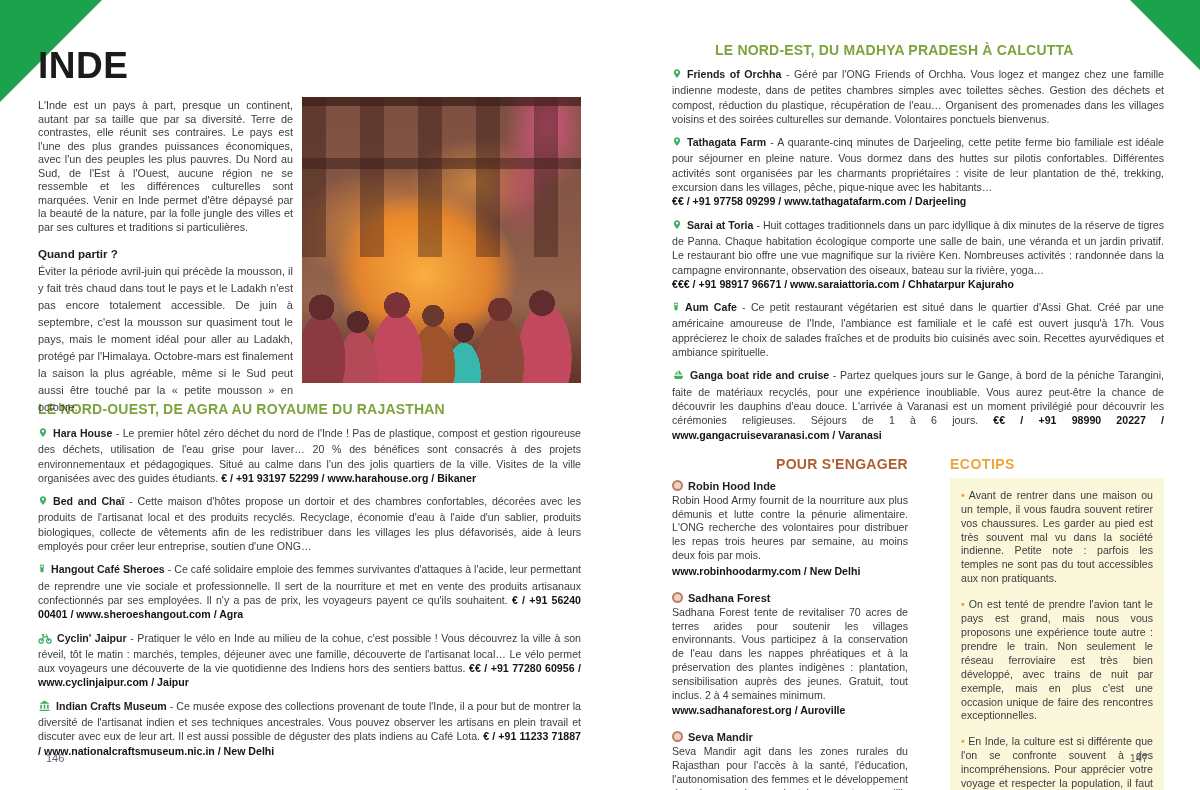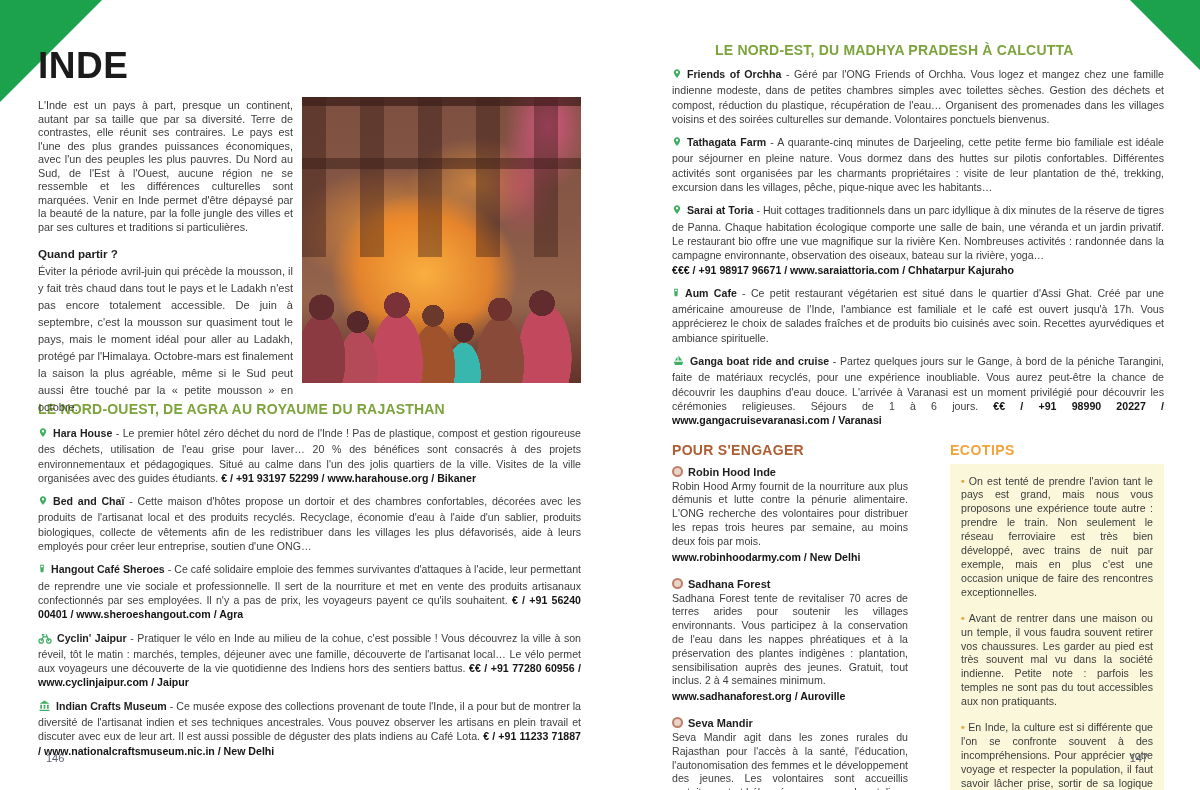--- a/index.html
+++ b/index.html
@@ -66,21 +66,21 @@
   .entry{font-size:10.6px;line-height:14.3px;text-align:justify;margin:0 0 9px 0;}
   .ename{color:#1e1e1e;}
   .econtact{color:#151515;}
   .contact-line{font-size:10.6px;line-height:14.3px;font-weight:bold;color:#151515;text-align:left;}
   .eicon{display:inline-block;margin-right:5px;vertical-align:-2px;}
   .eicon svg{display:inline-block;}
 
   .bottom-row{display:flex;gap:42px;margin-top:14px;}
   .engage-col{width:236px;}
   .ecotips-col{width:214px;}
-  .engage-head{font-size:14px;font-weight:bold;color:#AE5E33;letter-spacing:.3px;margin:0 0 8px 0;}
+  .engage-head{font-size:14px;font-weight:bold;color:#AE5E33;letter-spacing:.3px;margin:0 0 8px 0;text-align:right;}
   .org{margin-bottom:14px;}
   .org-name-row{font-size:11px;font-weight:bold;color:#1e1e1e;margin-bottom:2px;}
   .ring{display:inline-block;width:7px;height:7px;border-radius:50%;border:2px solid #BE7E68;
     background:#ead3c8;margin-right:5px;vertical-align:-1px;}
   .org-body{font-size:10.6px;line-height:13.8px;text-align:justify;}
   .org-contact{display:block;font-size:10.6px;line-height:14px;color:#151515;margin-top:1px;}
 
   .ecotips-head{font-size:14px;font-weight:bold;color:#F0A33B;letter-spacing:.5px;margin:0 0 6px 0;}
   .ecotips-box{background:#FBF7DA;padding:11px 11px 6px 11px;}
   .tip{font-size:10.6px;line-height:13.9px;text-align:justify;margin:0 0 12px 0;}
@@ -158,20 +158,21 @@
   <div class="entry">
     <span class="eicon"><svg width="10" height="13" viewBox="0 0 24 24">
           <path fill="#3FAE63" d="M12 1.5c-4.2 0-7.6 3.4-7.6 7.6 0 5.7 7.6 13.4 7.6 13.4s7.6-7.7 7.6-13.4c0-4.2-3.4-7.6-7.6-7.6zm0 10.4a2.9 2.9 0 110-5.8 2.9 2.9 0 010 5.8z"></path>
         </svg></span><b class="ename">Friends of Orchha</b><span> - </span><span>Géré par l'ONG Friends of Orchha. Vous logez et mangez chez une famille indienne modeste, dans de petites chambres simples avec toilettes sèches. Gestion des déchets et compost, réduction du plastique, récupération de l'eau… Organisent des promenades dans les villages voisins et des soirées culturelles sur demande. Volontaires ponctuels bienvenus.</span>
   </div>
 
   <div class="entry">
     <span class="eicon"><svg width="10" height="13" viewBox="0 0 24 24">
           <path fill="#3FAE63" d="M12 1.5c-4.2 0-7.6 3.4-7.6 7.6 0 5.7 7.6 13.4 7.6 13.4s7.6-7.7 7.6-13.4c0-4.2-3.4-7.6-7.6-7.6zm0 10.4a2.9 2.9 0 110-5.8 2.9 2.9 0 010 5.8z"></path>
         </svg></span><b class="ename">Tathagata Farm</b><span> - </span><span>A quarante-cinq minutes de Darjeeling, cette petite ferme bio familiale est idéale pour séjourner en pleine nature. Vous dormez dans des huttes sur pilotis confortables. Différentes activités sont organisées par les charmants propriétaires : visite de leur plantation de thé, trekking, excursion dans les villages, pêche, pique-nique avec les habitants…</span>
+    <div class="contact-line">€€ / +91 97758 09299 / www.tathagatafarm.com / Darjeeling</div>
   </div>
 
   <div class="entry">
     <span class="eicon"><svg width="10" height="13" viewBox="0 0 24 24">
           <path fill="#3FAE63" d="M12 1.5c-4.2 0-7.6 3.4-7.6 7.6 0 5.7 7.6 13.4 7.6 13.4s7.6-7.7 7.6-13.4c0-4.2-3.4-7.6-7.6-7.6zm0 10.4a2.9 2.9 0 110-5.8 2.9 2.9 0 010 5.8z"></path>
         </svg></span><b class="ename">Sarai at Toria</b><span> - </span><span>Huit cottages traditionnels dans un parc idyllique à dix minutes de la réserve de tigres de Panna. Chaque habitation écologique comporte une salle de bain, une véranda et un jardin privatif. Le restaurant bio offre une vue magnifique sur la rivière Ken. Nombreuses activités : randonnée dans la campagne environnante, observation des oiseaux, bateau sur la rivière, yoga…</span>
     <div class="contact-line">€€€ / +91 98917 96671 /  www.saraiattoria.com / Chhatarpur Kajuraho</div>
   </div>
 
   <div class="entry">
@@ -205,22 +206,22 @@
       <div class="org">
         <div class="org-name-row"><span class="ring"></span><b>Seva Mandir</b></div>
         <div class="org-body">Seva Mandir agit dans les zones rurales du Rajasthan pour l'accès à la santé, l'éducation, l'autonomisation des femmes et le développement des jeunes. Les volontaires sont accueillis gratuitement et hébergés pour mener des ateliers, développer des formations…</div>
 
       </div>
     </div>
 
     <div class="ecotips-col">
       <h2 class="ecotips-head">ECOTIPS</h2>
       <div class="ecotips-box">
+        <p class="tip"><span class="tip-bullet">•</span> <span>Avant de rentrer dans une maison ou un temple, il vous faudra souvent retirer vos chaussures. Les garder au pied est très souvent mal vu dans la société indienne. Petite note : parfois les temples ne sont pas du tout accessibles aux non pratiquants.</span></p>
         <p class="tip"><span class="tip-bullet">•</span> <span>On est tenté de prendre l'avion tant le pays est grand, mais nous vous proposons une expérience toute autre : prendre le train. Non seulement le réseau ferroviaire est très bien développé, avec trains de nuit par exemple, mais en plus c'est une occasion unique de faire des rencontres exceptionnelles.</span></p>
-        <p class="tip"><span class="tip-bullet">•</span> <span>Avant de rentrer dans une maison ou un temple, il vous faudra souvent retirer vos chaussures. Les garder au pied est très souvent mal vu dans la société indienne. Petite note : parfois les temples ne sont pas du tout accessibles aux non pratiquants.</span></p>
         <p class="tip"><span class="tip-bullet">•</span> <span>En Inde, la culture est si différente que l'on se confronte souvent à des incompréhensions. Pour apprécier votre voyage et respecter la population, il faut savoir lâcher prise, sortir de sa logique de pensée occidentale, ne pas comparer avec notre mode de vie, et accepter qu'il y ait différentes manières d'interpréter la vie.</span></p>
       </div>
     </div>
   </div>
 </div>
 
 <div class="pagenum left">146</div>
 <div class="pagenum right">147</div>
 
 </body></html>

